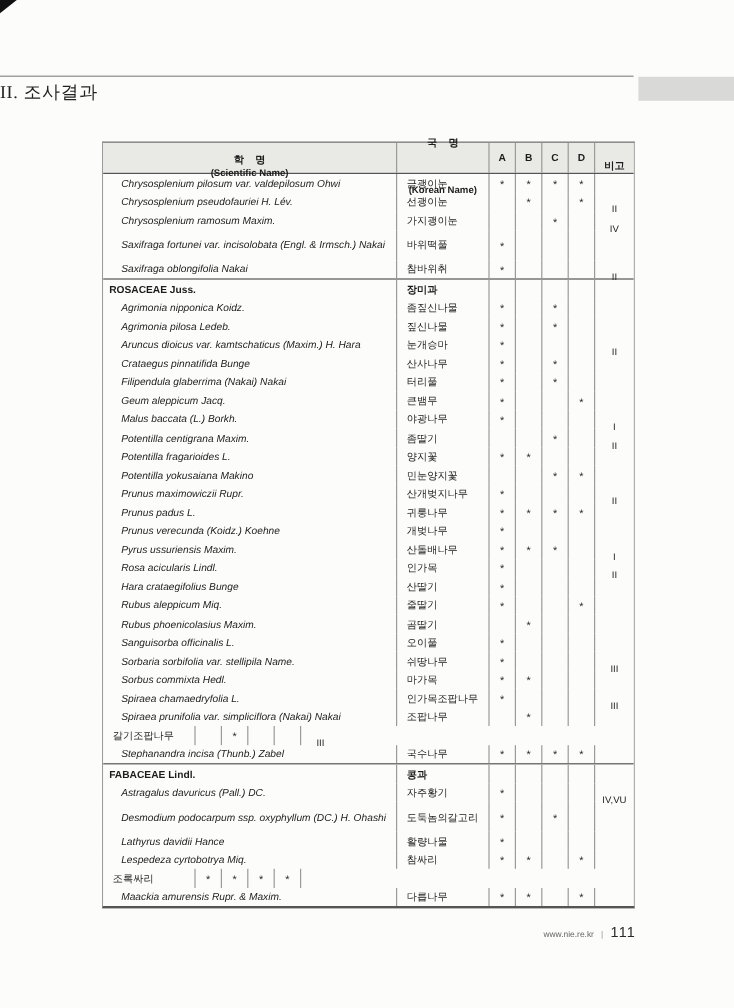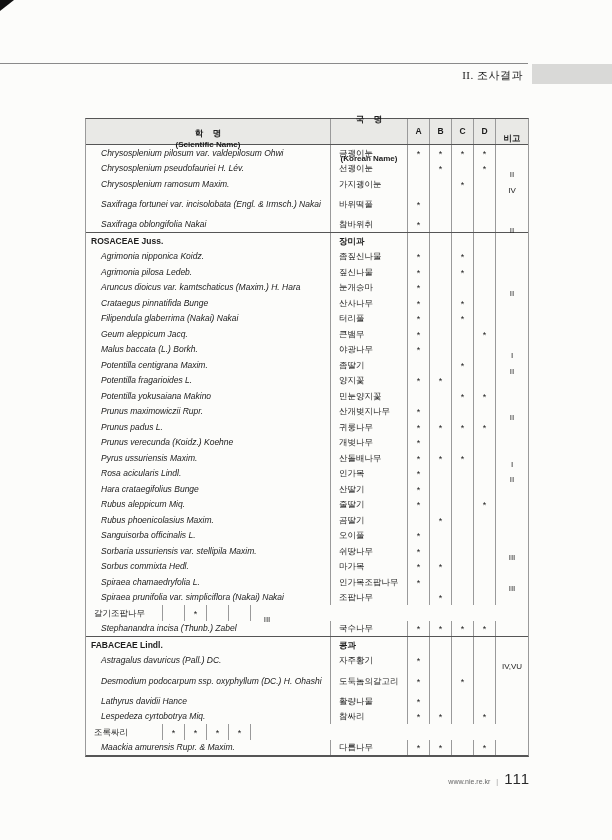--- a/index.html
+++ b/index.html
@@ -2,22 +2,22 @@
 <html><head>
 <meta charset="utf-8">
 <style>
   html,body{margin:0;padding:0;}
   .page{position:relative;width:612px;height:840px;background:#fcfcfa;overflow:hidden;
         font-family:"Liberation Sans","DejaVu Sans",sans-serif;color:#1c1c1c;}
   .corner-mark{position:absolute;left:0;top:0;width:0;height:0;
         border-top:11px solid #111;border-right:14px solid transparent;}
   
   .header-rule{position:absolute;left:0;top:63px;width:528px;height:1px;background:#8a8a8a;}
-  .header-title{position:absolute;left:0;top:68px;width:523px;text-align:right;
-        font-size:11px;letter-spacing:0.5px;color:#222;font-family:Liberation Serif, serif;}
+  .header-title{position:absolute;left:0;top:68px;width:523px;text-align:left;
+        font-size:15px;letter-spacing:0.5px;color:#222;font-family:Liberation Serif, serif;}
   .edge-tab{position:absolute;left:532px;top:64px;width:80px;height:20px;background:#d9d9d7;}
   
   .table{position:absolute;left:85px;top:118px;width:442px;
         border-top:1.5px solid #555;border-bottom:2px solid #555;
         border-left:1px solid #9a9a9a;border-right:1px solid #9a9a9a;}
   .trow{display:flex;align-items:stretch;background:#fcfcfa;}
   .trow.head{background:#e9e9e6;border-bottom:1.5px solid #555;height:25px;}
   .trow.family{border-top:1.5px solid #555;font-weight:bold;}
   .cell{box-sizing:border-box;border-right:1px solid #9a9a9a;display:flex;
         align-items:center;font-size:8.5px;line-height:10px;padding:1px 3px;}
@@ -35,21 +35,21 @@
         font-weight:bold;font-size:8.5px;line-height:11px;padding:0;}
   .head .c-sci,.head .c-kor{padding-left:0;font-style:normal;}
   .hline1{white-space:pre;margin-top:15px;}
   .hline2{font-size:8px;font-weight:bold;}
   .mark{font-size:9px;transform:translateY(1px);}
   
   .footer{position:absolute;left:0;top:770px;width:530px;display:flex;
         justify-content:flex-end;align-items:baseline;gap:6px;}
   .footer-url{font-size:7px;color:#666;}
   .footer-sep{font-size:7px;color:#999;}
-  .footer-page{font-size:15px;color:#2a2a2a;letter-spacing:1px;}
+  .footer-page{font-size:12px;color:#2a2a2a;letter-spacing:1px;}
 </style>
 </head>
 <body>
 
 <div class="page">
   <div class="corner-mark"></div>
 
   <div class="header-rule"></div>
   <div class="header-title">II. 조사결과</div>
   <div class="edge-tab"></div>
@@ -490,21 +490,21 @@
           </div>
           <div class="cell c-mk">
             <span class="mark"></span>
           </div>
           <div class="cell c-mk">
             <span class="mark"></span>
           </div>
           <div class="cell c-note"></div>
         </div>
         <div class="trow species">
-          <div class="cell c-sci">Sorbaria ussuriensis var. stellipila Maxim.</div>
+          <div class="cell c-sci">Sorbaria sorbifolia var. stellipila Name.</div>
           <div class="cell c-kor">쉬땅나무</div>
           <div class="cell c-mk">
             <span class="mark">*</span>
           </div>
           <div class="cell c-mk">
             <span class="mark"></span>
           </div>
           <div class="cell c-mk">
             <span class="mark"></span>
           </div>

